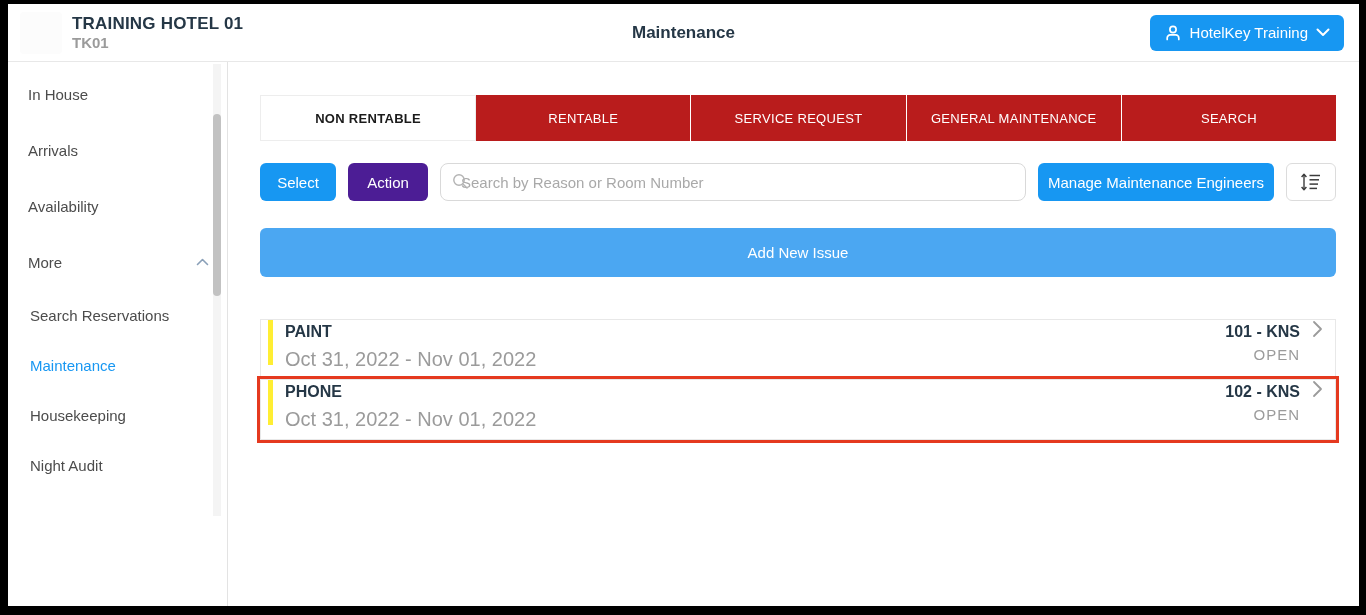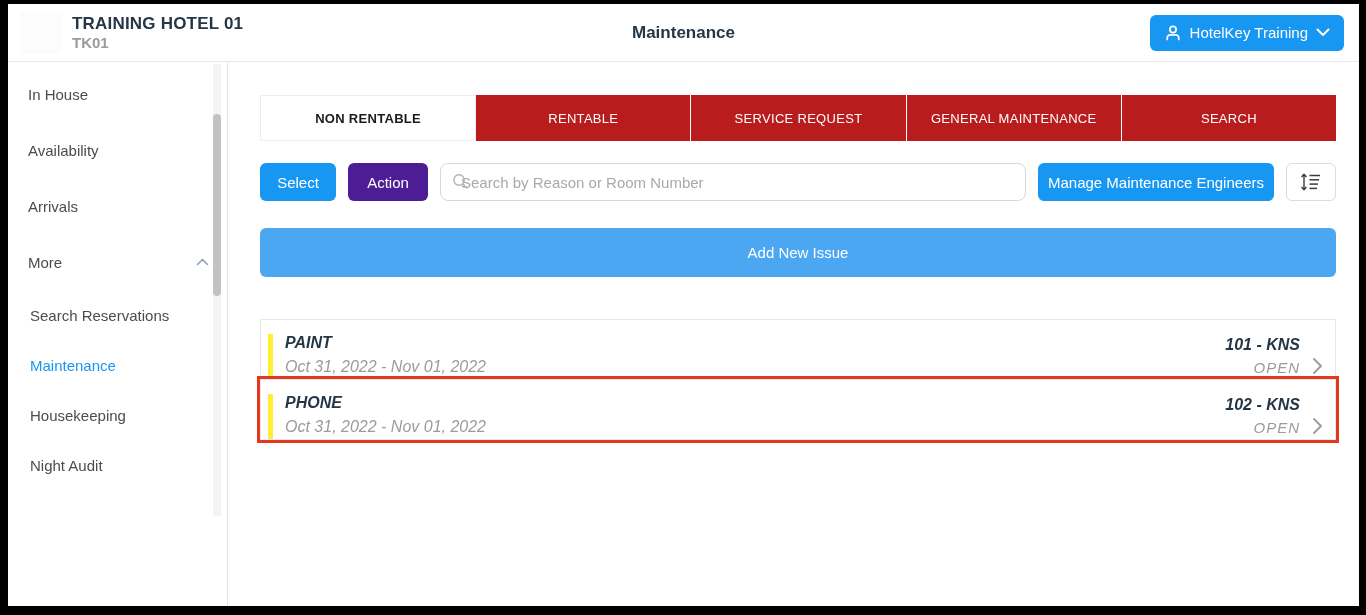--- a/index.html
+++ b/index.html
@@ -63,27 +63,27 @@
   .btn-sort { width:50px; background:#fff; border:1px solid #dcdcdc; border-radius:6px;
     display:flex; align-items:center; justify-content:center; cursor:pointer; }
 
   
   .add-btn { margin-top:27px; width:100%; height:49px; background:#4ba7f2; border:none;
     border-radius:6px; color:#fff; font-size:15px; cursor:pointer; font-family:inherit; }
 
   
   .issue-list { margin-top:42px; }
   .issue-row { height:61px; background:#fff; border:1px solid #e8e8e8;
-    display:flex; align-items:flex-end; cursor:pointer; position:relative;font-style:italic; }
+    display:flex; align-items:flex-start; cursor:pointer; position:relative; }
   .issue-row + .issue-row { margin-top:-1px; }
   .issue-row.highlight { outline:3px solid #e5391f; outline-offset:0px; z-index:2; }
   .ybar { width:5px; height:45px; background:#ffee33; margin-left:7px; flex:0 0 5px; }
   .issue-left { margin-left:12px; line-height:1.5; }
   .issue-reason { font-size:16px; font-weight:bold; color:#253746; }
-  .issue-dates { font-size:16px; color:#9b9b9b; }
+  .issue-dates { font-size:20px; color:#9b9b9b; }
   .issue-right { margin-left:auto; text-align:right; line-height:1.5; }
   .issue-room { font-size:16px; font-weight:bold; color:#253746; }
   .issue-status { font-size:15px; color:#9b9b9b; letter-spacing:1px; }
   .row-chev { margin:0 12px 0 12px; flex:0 0 auto; }
 </style>
 </head>
 <body>
 
 <div class="frame">
 <div class="app">
@@ -111,24 +111,24 @@
     </button>
   </div>
 
   <div class="body-row">
 
     <div class="sidebar">
       <div class="nav-item">
         <span>In House</span>
       </div>
       <div class="nav-item">
+        <span>Arrivals</span>
+      </div>
+      <div class="nav-item">
         <span>Availability</span>
-      </div>
-      <div class="nav-item">
-        <span>Arrivals</span>
       </div>
       <div class="nav-item">
         <span>More</span>
         <span class="grow"></span>
         <span style="display:flex;">
           <svg width="13" height="8" viewBox="0 0 13 8">
                 <polyline points="1.5,6.5 6.5,1.5 11.5,6.5" fill="none" stroke="#8aa0b8" stroke-width="1.6" stroke-linecap="round" stroke-linejoin="round"></polyline>
               </svg>
         </span>
       </div>

